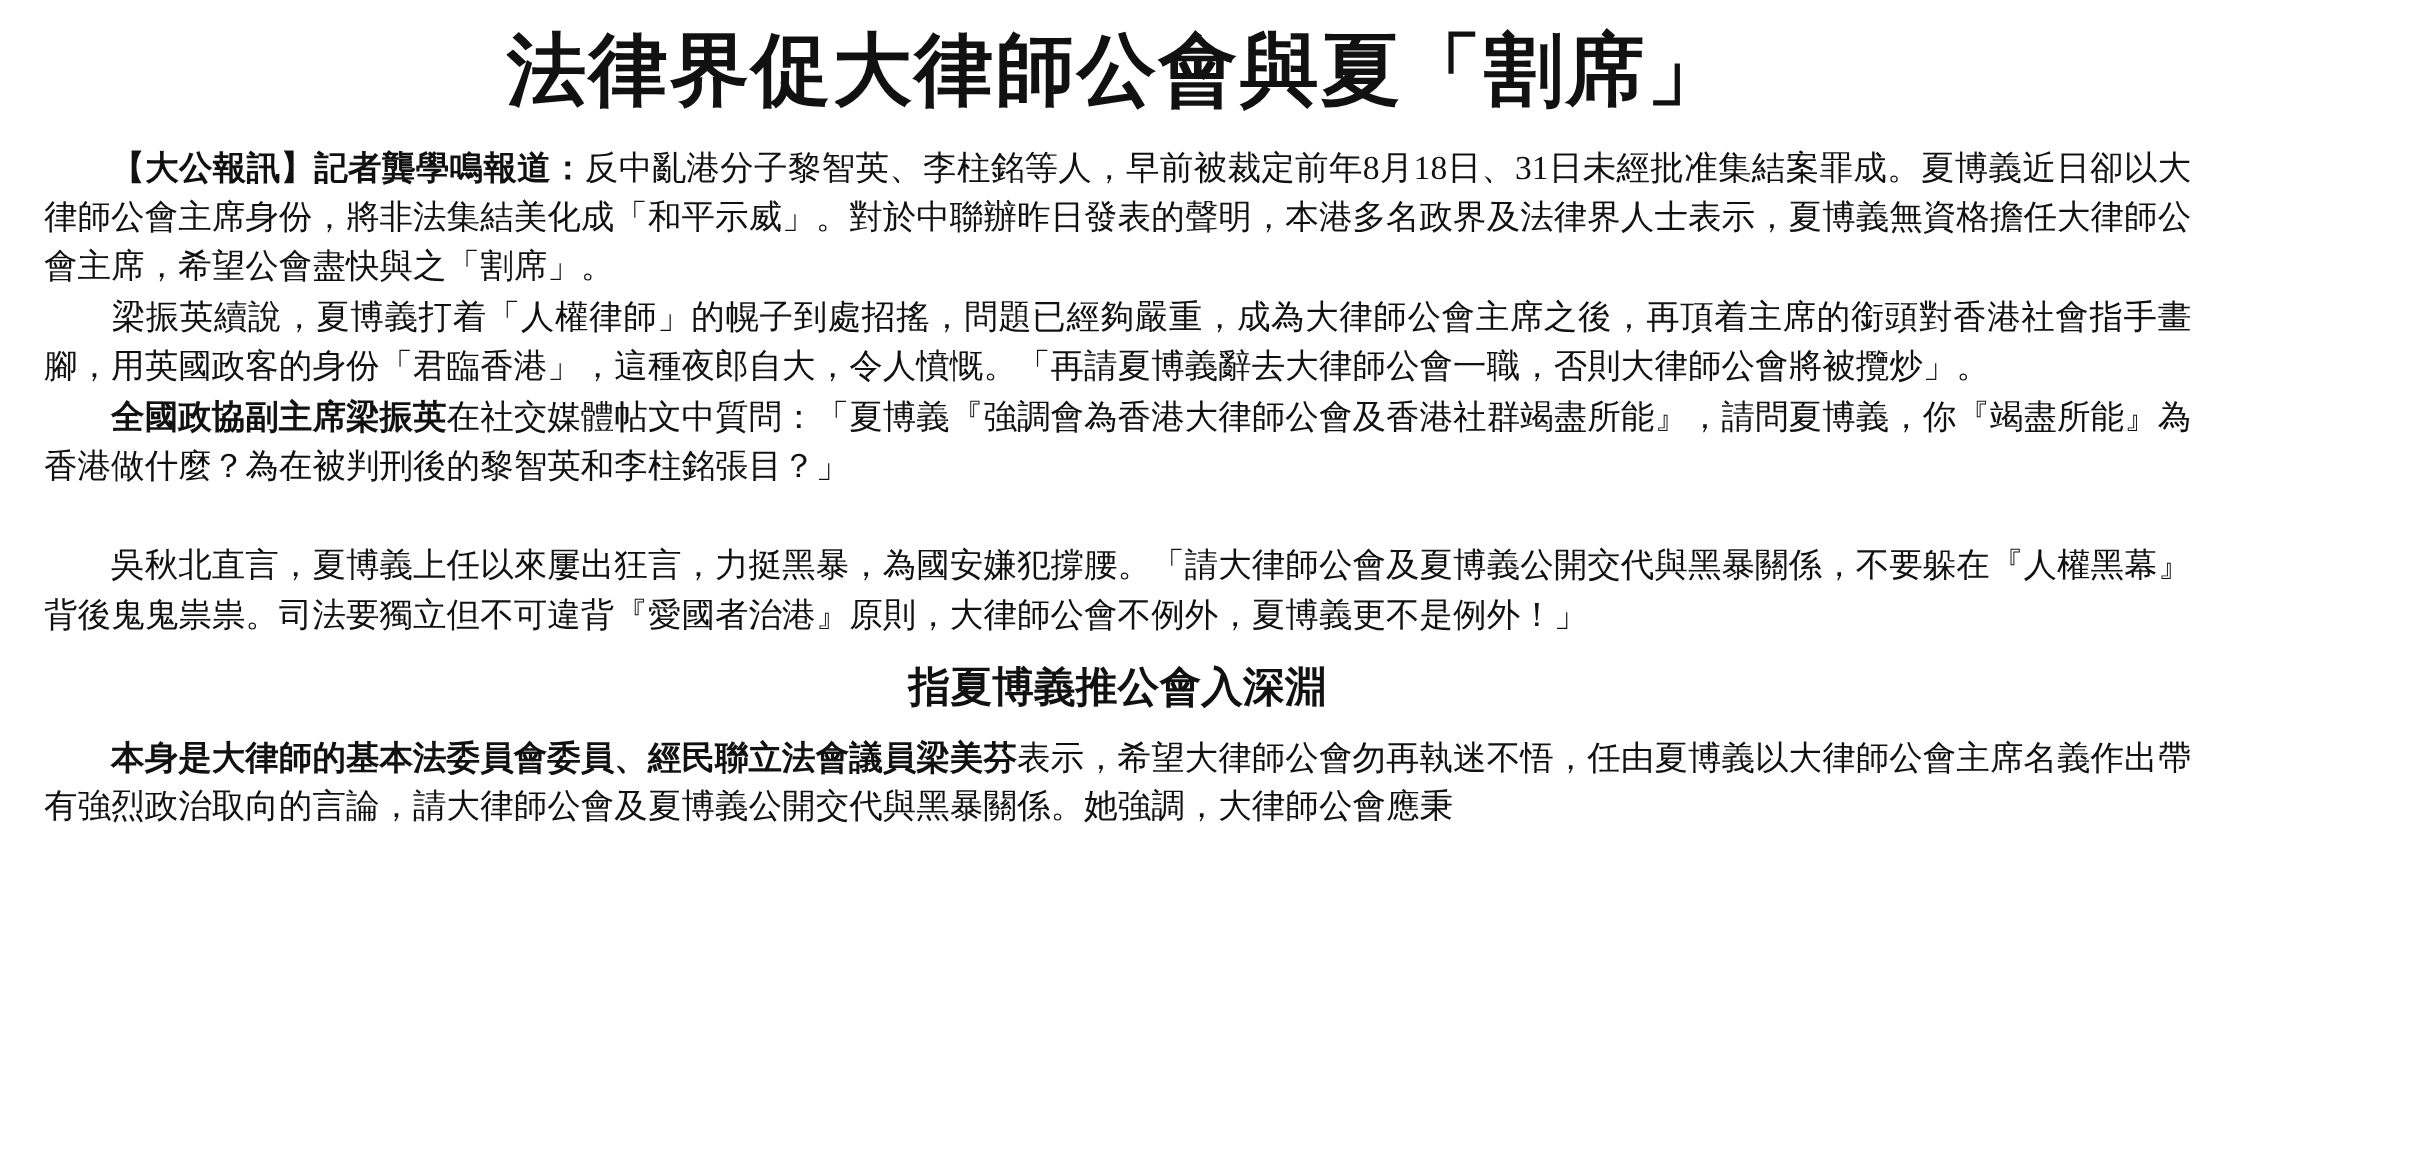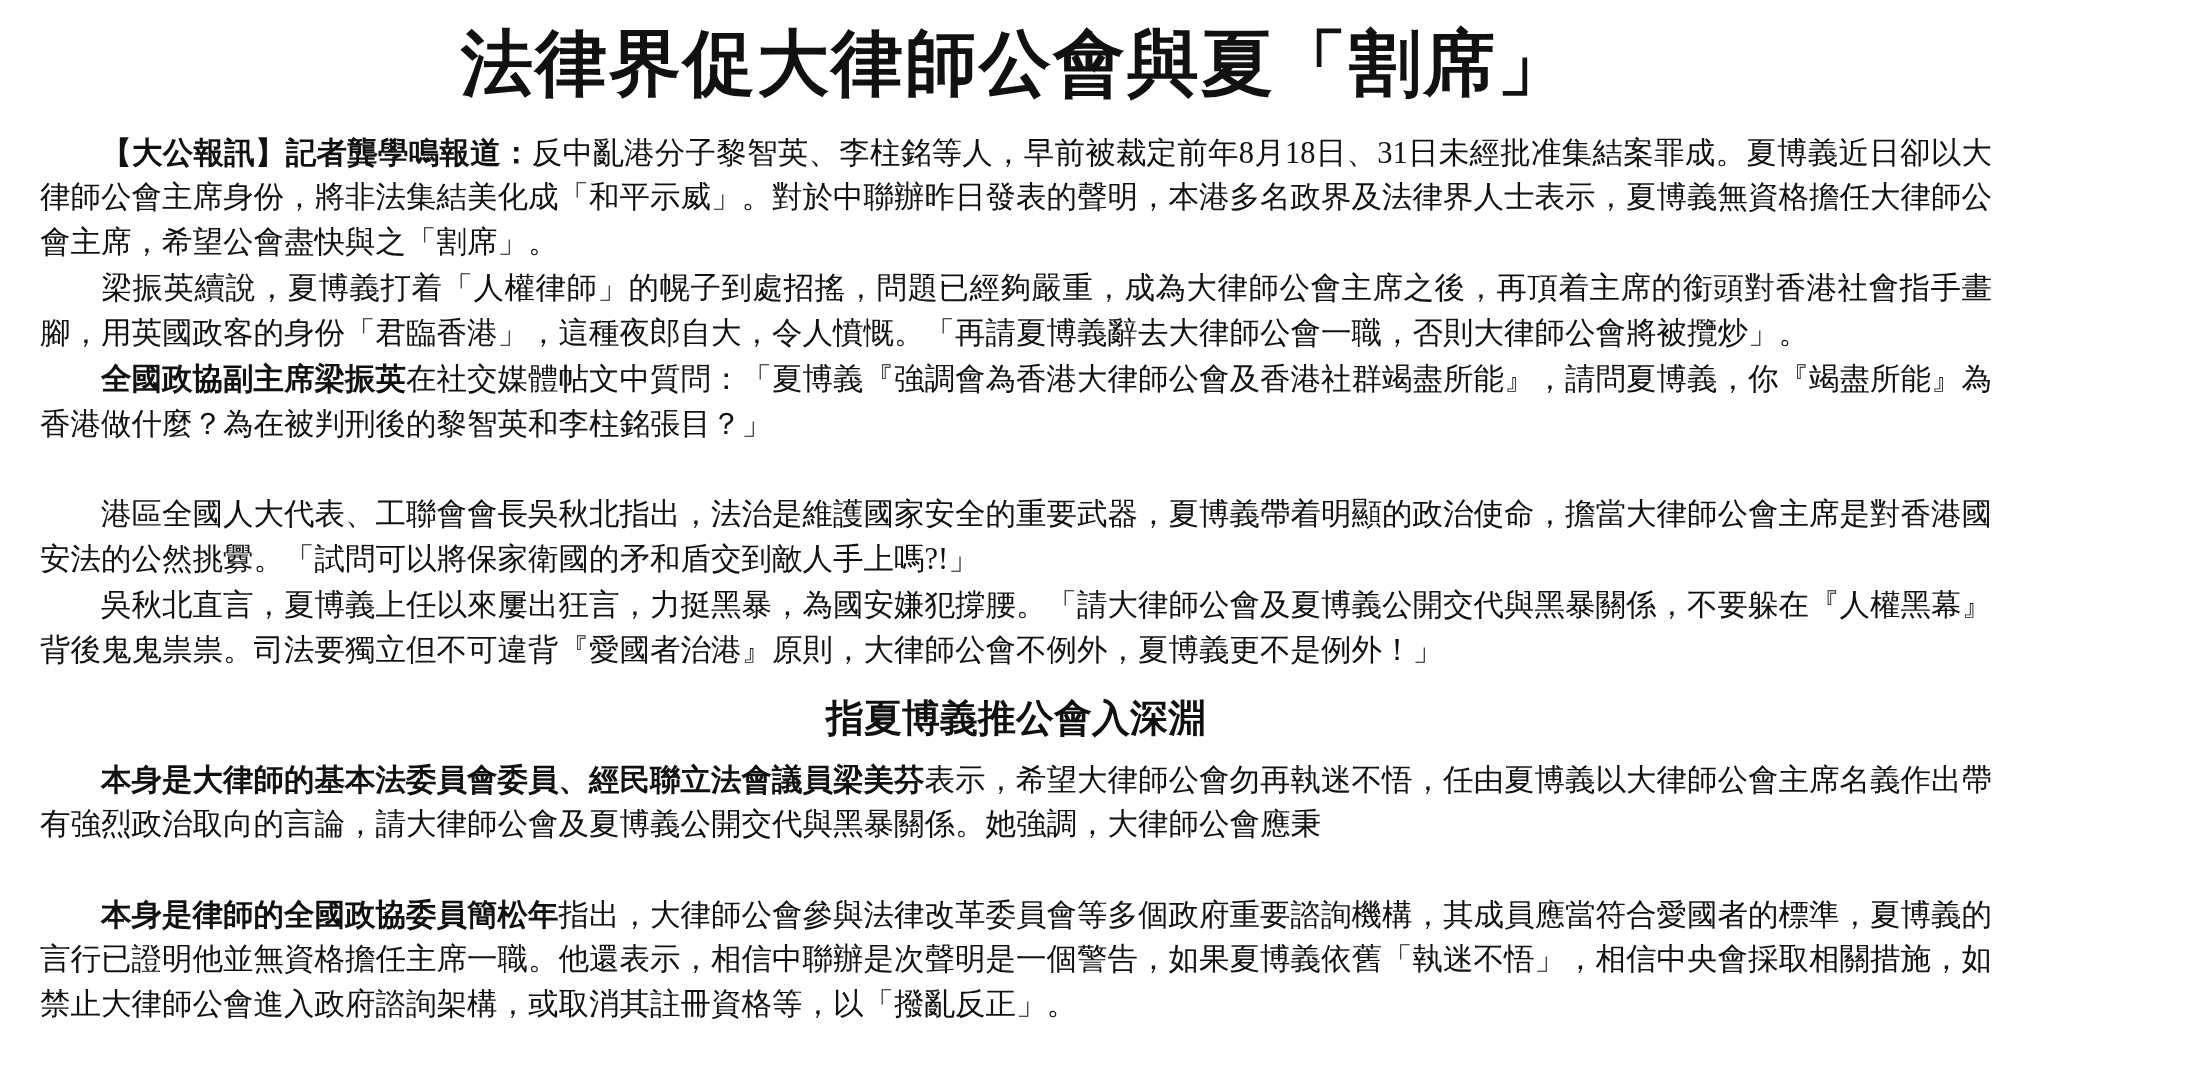--- a/index.html
+++ b/index.html
@@ -54,49 +54,48 @@
   }
   .lead {
     font-weight: bold;
   }
   .subhead {
     text-align: center;
     font-size: 38px;
     font-weight: bold;
     margin: 22px 0 14px 0;
     line-height: 1.3;
+    font-family: Liberation Mono, monospace;
   }
 </style>
 </head>
 <body>
 
 <div class="page">
 
   <h1 class="headline">法律界促大律師公會與夏「割席」</h1>
 
   <div class="columns">
 
     <div class="column">
       <p class="para"><span class="indent"></span><span class="lead">【大公報訊】記者龔學鳴報道：</span><span>反中亂港分子黎智英、李柱銘等人，早前被裁定前年8月18日、31日未經批准集結案罪成。夏博義近日卻以大律師公會主席身份，將非法集結美化成「和平示威」。對於中聯辦昨日發表的聲明，本港多名政界及法律界人士表示，夏博義無資格擔任大律師公會主席，希望公會盡快與之「割席」。</span></p>
 
       <p class="para"><span class="indent"></span><span>梁振英續說，夏博義打着「人權律師」的幌子到處招搖，問題已經夠嚴重，成為大律師公會主席之後，再頂着主席的銜頭對香港社會指手畫腳，用英國政客的身份「君臨香港」，這種夜郎自大，令人憤慨。「再請夏博義辭去大律師公會一職，否則大律師公會將被攬炒」。</span></p>
 
       <p class="para"><span class="indent"></span><span class="lead">全國政協副主席梁振英</span><span>在社交媒體帖文中質問：「夏博義『強調會為香港大律師公會及香港社群竭盡所能』，請問夏博義，你『竭盡所能』為香港做什麼？為在被判刑後的黎智英和李柱銘張目？」</span></p>
     </div>
 
     <div class="column">
-      <p class="para"><span class="indent"></span><span>港區全國人大代表、工聯會會長吳秋北指出，法治是維護國家安全的重要武器，夏博義帶着明顯的政治使命，擔當大律師公會主席是對香港國安法的公然挑釁。「試問可以將保家衛國的矛和盾交到敵人手上嗎?!」</span></p>
 
       <p class="para"><span class="indent"></span><span>吳秋北直言，夏博義上任以來屢出狂言，力挺黑暴，為國安嫌犯撐腰。「請大律師公會及夏博義公開交代與黑暴關係，不要躲在『人權黑幕』背後鬼鬼祟祟。司法要獨立但不可違背『愛國者治港』原則，大律師公會不例外，夏博義更不是例外！」</span></p>
 
       <h2 class="subhead">指夏博義推公會入深淵</h2>
 
       <p class="para"><span class="indent"></span><span class="lead">本身是大律師的基本法委員會委員、經民聯立法會議員梁美芬</span><span>表示，希望大律師公會勿再執迷不悟，任由夏博義以大律師公會主席名義作出帶有強烈政治取向的言論，請大律師公會及夏博義公開交代與黑暴關係。她強調，大律師公會應秉</span></p>
     </div>
 
     <div class="column">
 
-      <p class="para"><span class="indent"></span><span class="lead">本身是律師的全國政協委員簡松年</span><span>指出，大律師公會參與法律改革委員會等多個政府重要諮詢機構，其成員應當符合愛國者的標準，夏博義的言行已證明他並無資格擔任主席一職。他還表示，相信中聯辦是次聲明是一個警告，如果夏博義依舊「執迷不悟」，相信中央會採取相關措施，如禁止大律師公會進入政府諮詢架構，或取消其註冊資格等，以「撥亂反正」。</span></p>
 
     </div>
 
   </div>
 </div>
 
 </body></html>

